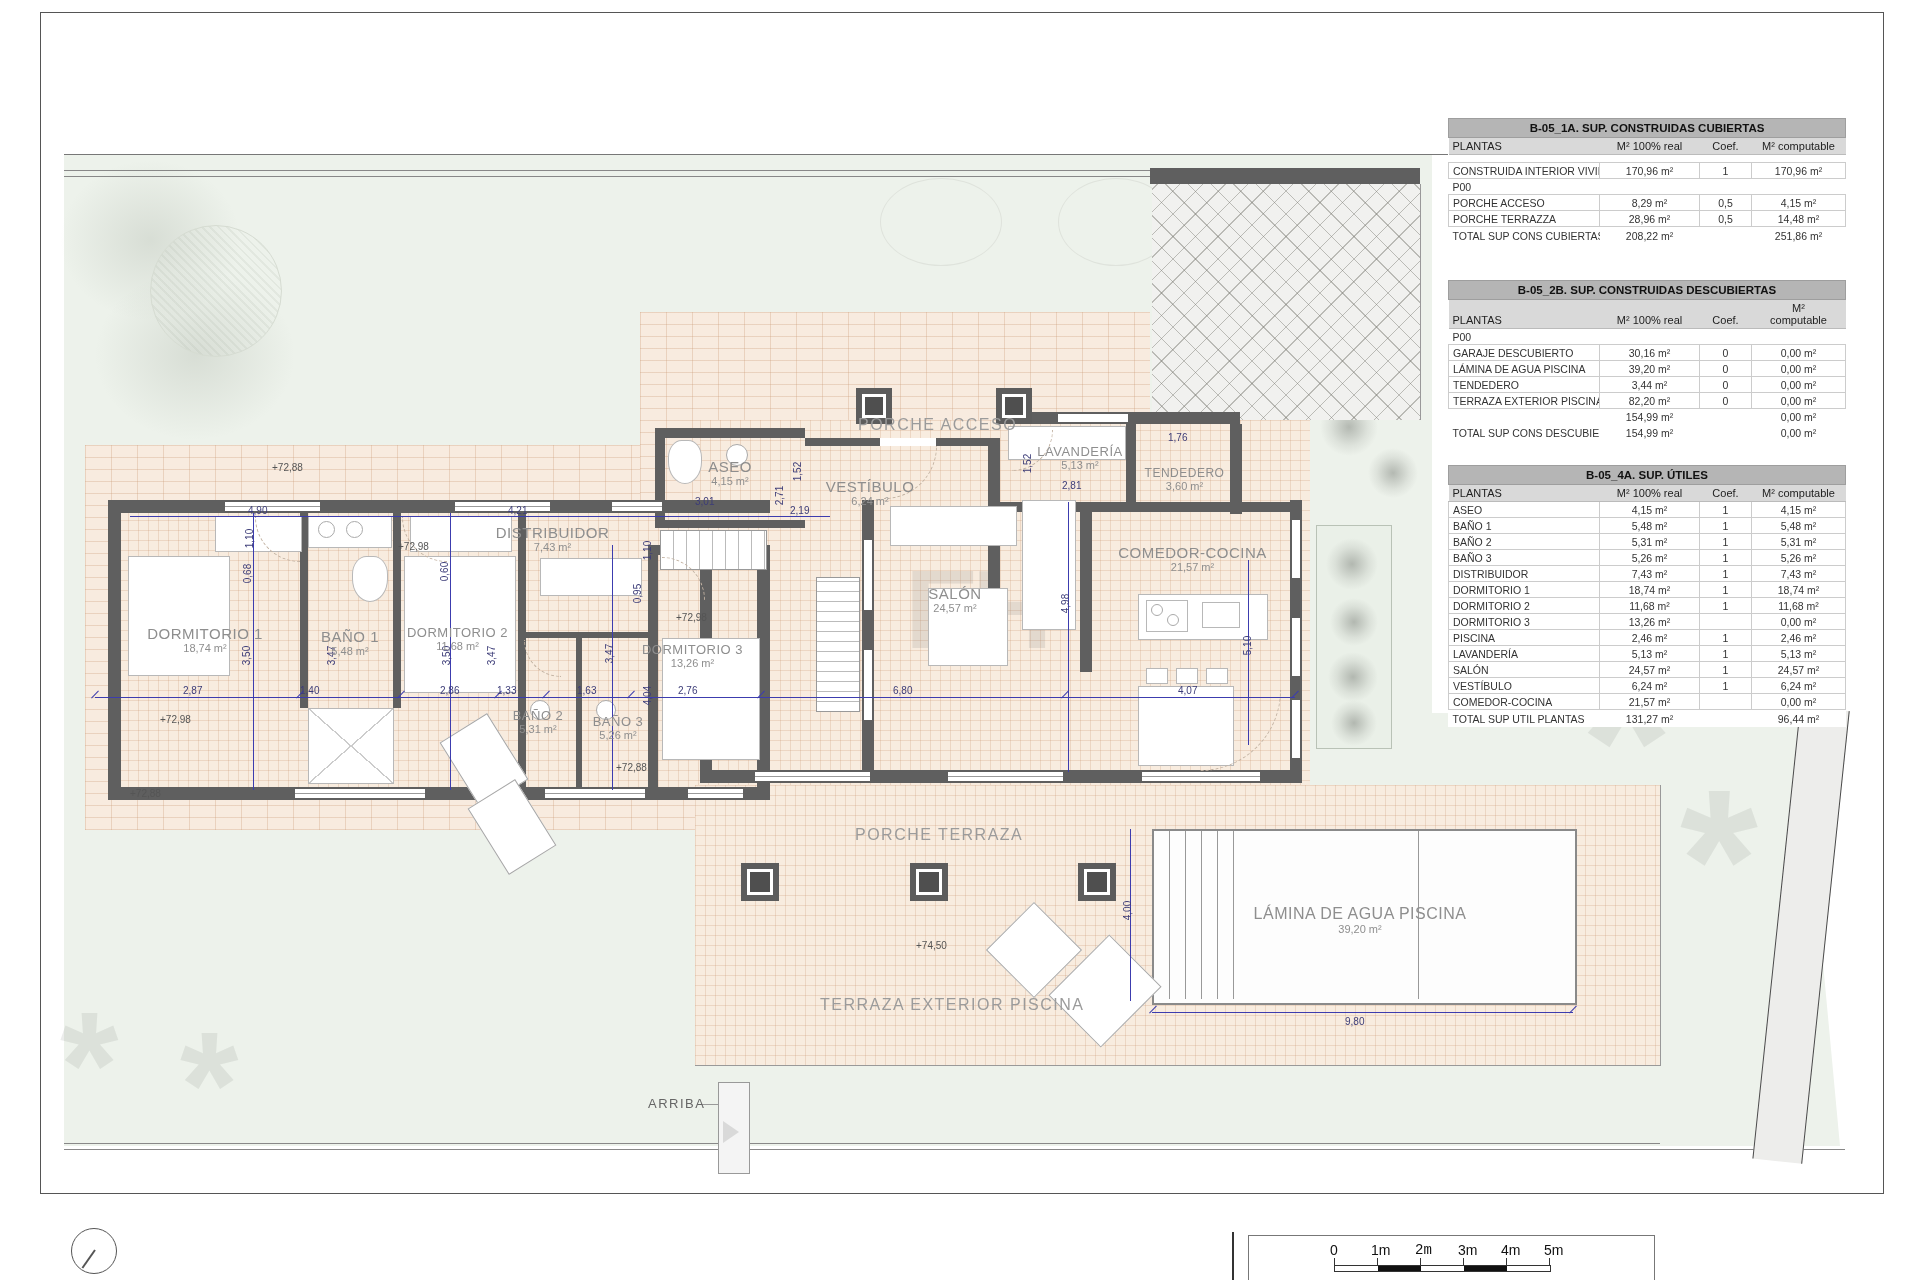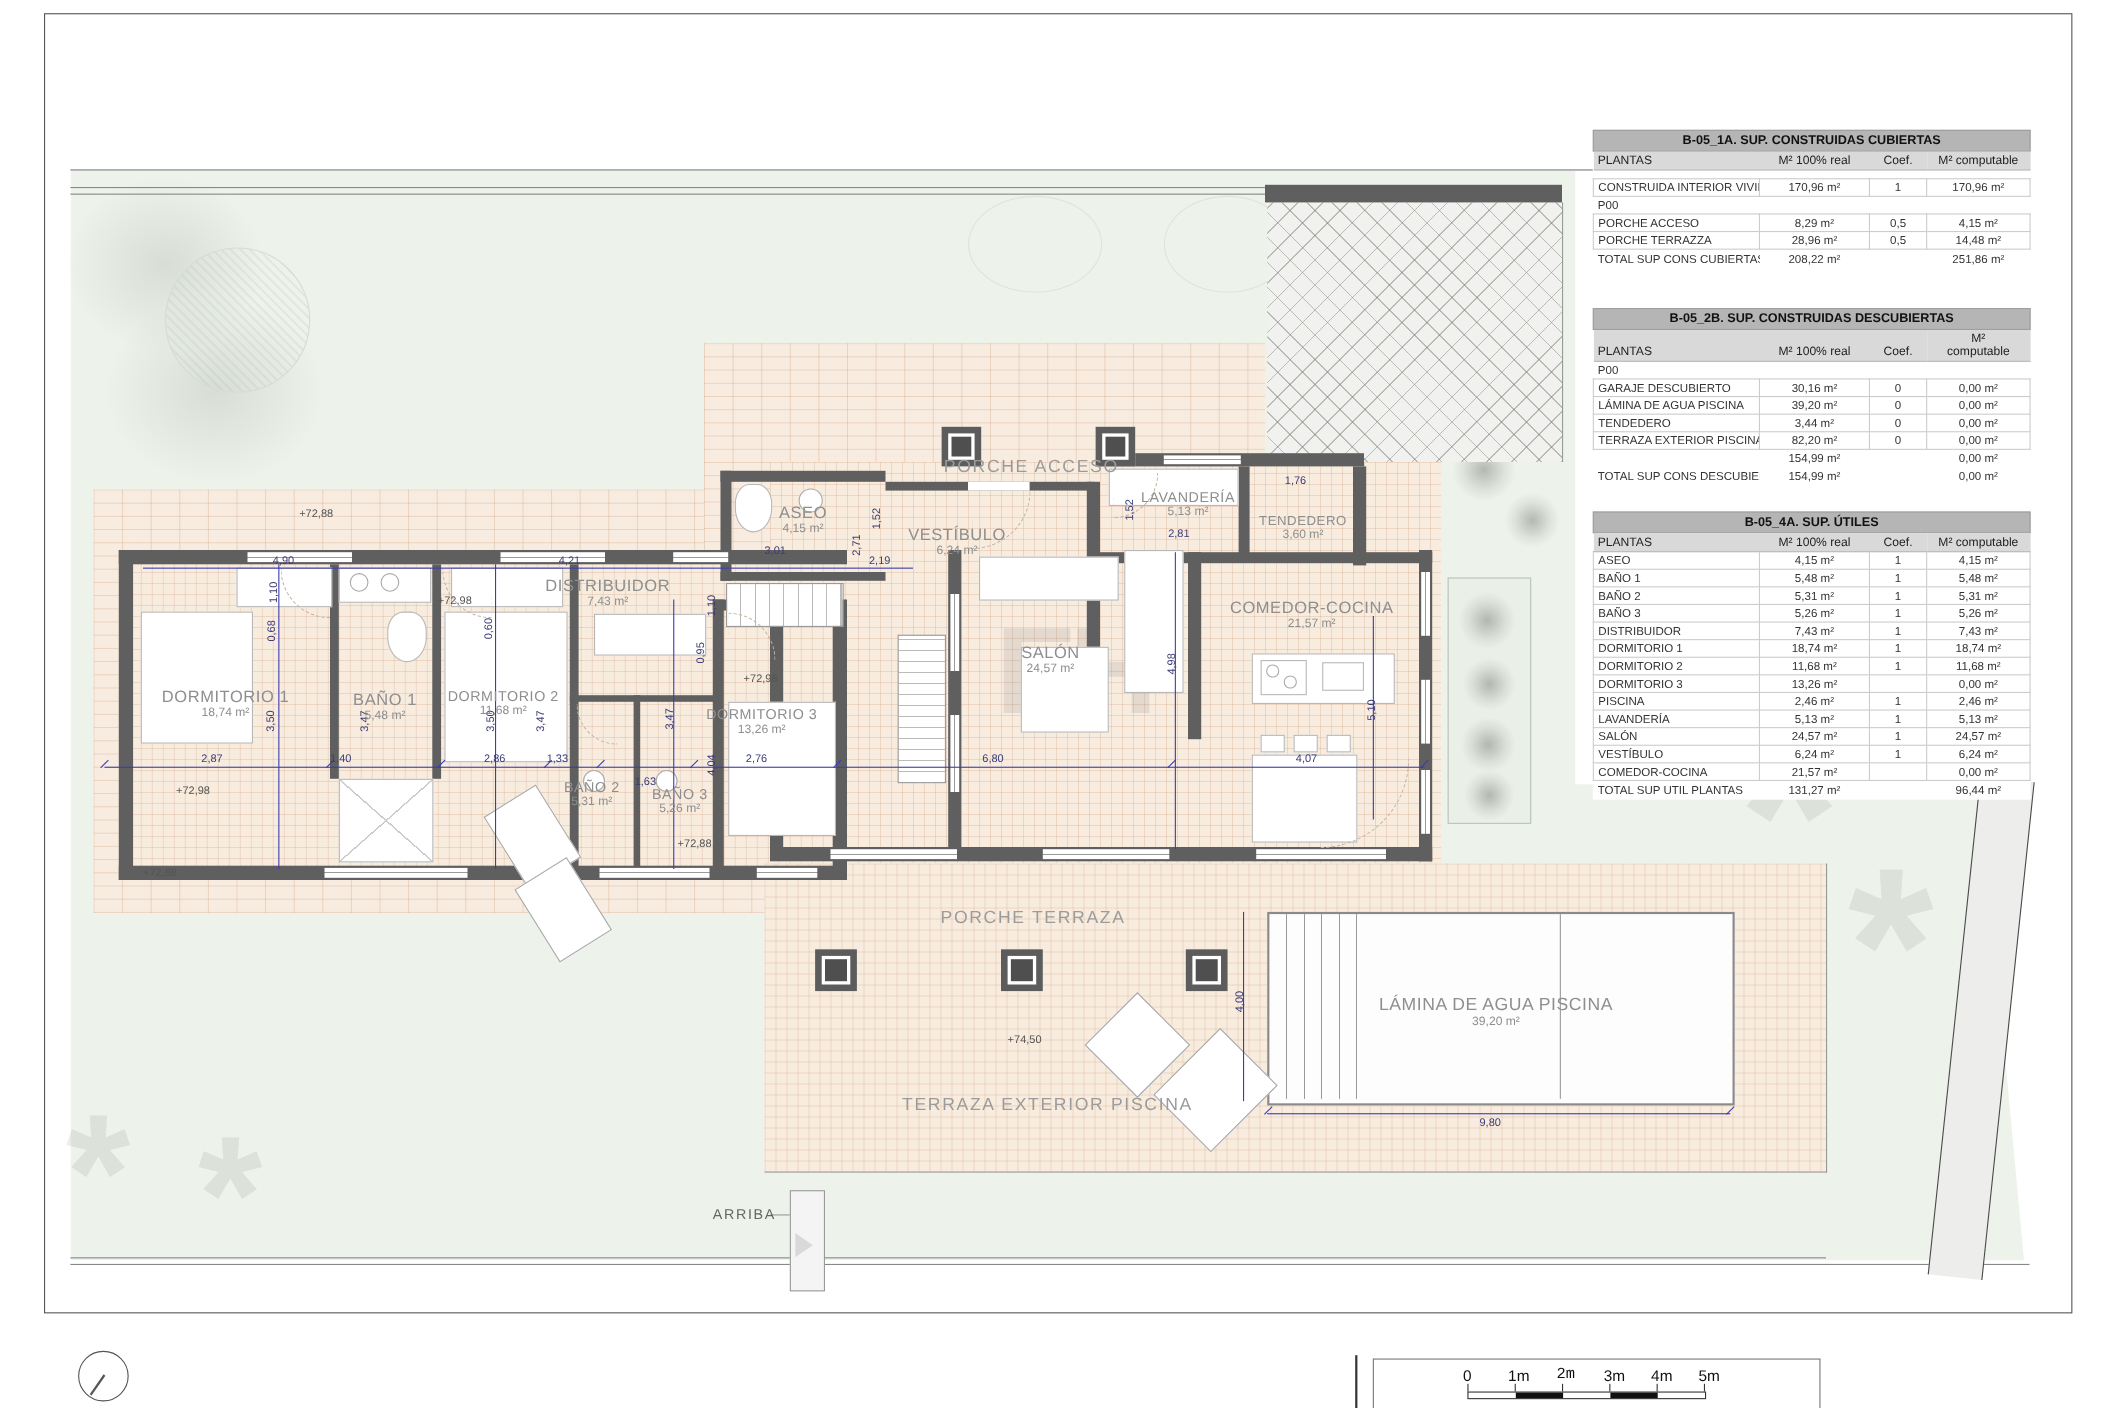--- a/index.html
+++ b/index.html
@@ -252,21 +252,21 @@
   <div class="abs tick" style="left:756px;top:694px;"></div>
   <div class="abs tick" style="left:1060px;top:694px;"></div>
   <div class="abs tick" style="left:1290px;top:694px;"></div>
   <div class="abs tick" style="left:1148px;top:1009px;"></div>
   <div class="abs tick" style="left:1568px;top:1009px;"></div>
 
   <span class="abs dim" style="left:183px;top:685px;">2,87</span>
   <span class="abs dim" style="left:300px;top:685px;">1,40</span>
   <span class="abs dim" style="left:440px;top:685px;">2,86</span>
   <span class="abs dim" style="left:497px;top:685px;">1,33</span>
-  <span class="abs dim" style="left:577px;top:685px;margin-top:21px;">1,63</span>
+  <span class="abs dim" style="left:577px;top:685px;">1,63</span>
   <span class="abs dim" style="left:678px;top:685px;">2,76</span>
   <span class="abs dim" style="left:893px;top:685px;">6,80</span>
   <span class="abs dim" style="left:1178px;top:685px;">4,07</span>
   <span class="abs dim dimv" style="left:237px;top:650px;">3,50</span>
   <span class="abs dim dimv" style="left:322px;top:650px;">3,47</span>
   <span class="abs dim dimv" style="left:437px;top:650px;">3,50</span>
   <span class="abs dim dimv" style="left:482px;top:650px;">3,47</span>
   <span class="abs dim dimv" style="left:600px;top:648px;">3,47</span>
   <span class="abs dim dimv" style="left:638px;top:690px;">4,04</span>
   <span class="abs dim dimv" style="left:638px;top:545px;">1,10</span>

